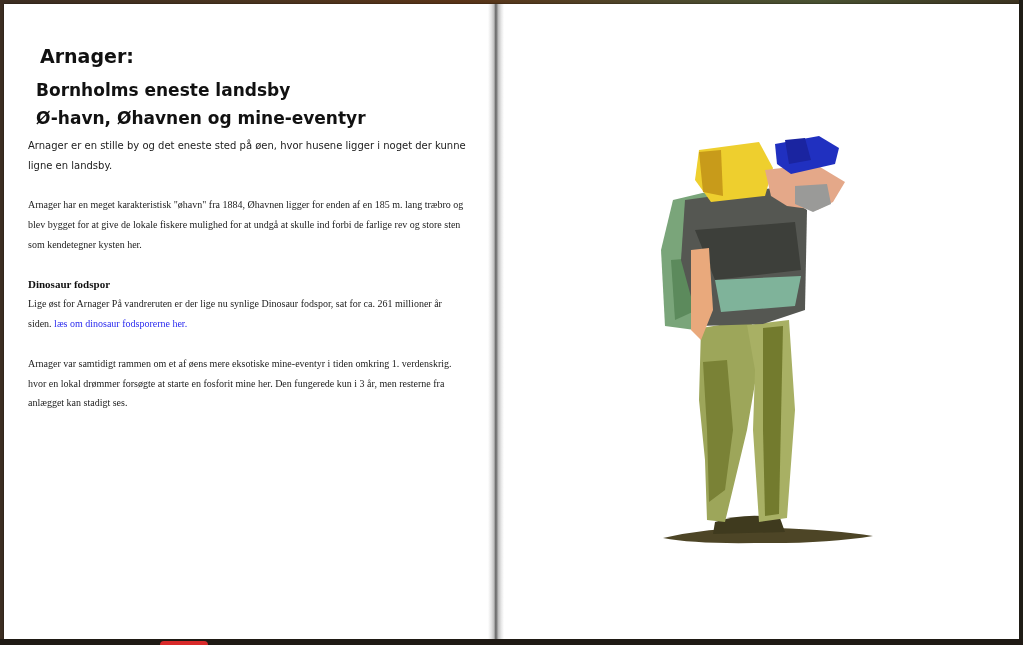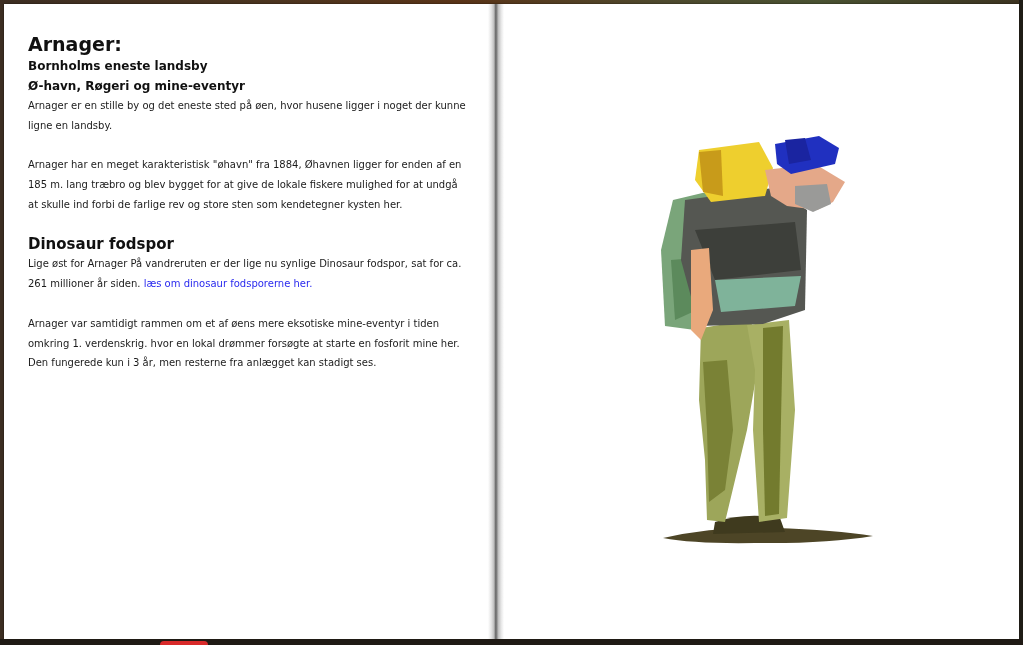--- a/index.html
+++ b/index.html
@@ -23,40 +23,40 @@
   .right-shade {
     position:absolute; right:0; top:0; width:4px; height:645px; background:#1f1c16;
   }
   .spine {
     position:absolute; left:488px; top:4px; width:16px; height:635px;
     background: linear-gradient(90deg, #ffffff 0%, #e4e4e4 20%, #bcbcbc 38%, #6f6f6f 46%, #7b7b7b 54%, #bdbdbd 64%, #e6e6e6 82%, #ffffff 100%);
   }
   .left-page {
     position:absolute; left:28px; top:32px; width:440px; color:#1b1b1b;
   }
-  .title { font-weight:bold; font-size:19px; line-height:24px; margin:0; color:#111; }
-  .subtitle { font-weight:bold; font-size:12px; line-height:20px; margin:0; color:#111; }
+  .title { font-weight:bold; font-size:19px; line-height:24px; margin:12px; color:#111; }
+  .subtitle { font-weight:bold; font-size:17px; line-height:20px; margin:8px; color:#111; }
   p { margin:0; font-size:10px; line-height:19.8px; }
-  .section { margin-top:19.8px; }
-  .section-heading { font-weight:bold; font-size:15px; line-height:19.8px; margin:0; color:#111; }
+  .section { margin-top:19.8px;font-family:Liberation Serif, serif; }
+  .section-heading { font-weight:bold; font-size:11px; line-height:19.8px; margin:0; color:#111; }
   a.link { color:#2a2aee; text-decoration:none; }
   .illustration {
     position:absolute; left:655px; top:130px; width:230px; height:420px;
   }
 </style>
 </head>
 <body>
 
 <div class="page-frame"></div>
 <div class="spine"></div>
 
 <div class="left-page">
   <h1 class="title">Arnager:</h1>
   <h2 class="subtitle">Bornholms eneste landsby</h2>
-  <h2 class="subtitle">Ø-havn, Røgeri og mine-eventyr</h2>
+  <h2 class="subtitle">Ø-havn, Øhavnen og mine-eventyr</h2>
   <p>Arnager er en stille by og det eneste sted på øen, hvor husene ligger i noget der kunne ligne en landsby.</p>
 
   <p class="section">Arnager har en meget karakteristisk "øhavn" fra 1884, Øhavnen ligger for enden af en 185 m. lang træbro og blev bygget for at give de lokale fiskere mulighed for at undgå at skulle ind forbi de farlige rev og store sten som kendetegner kysten her.</p>
 
   <div class="section">
     <h3 class="section-heading">Dinosaur fodspor</h3>
     <p><span>Lige øst for Arnager På vandreruten er der lige nu synlige Dinosaur fodspor, sat for ca. 261 millioner år siden. </span><a class="link" href="#">læs om dinosaur fodsporerne her.</a><br></p>
   </div>
 
   <div class="section">

